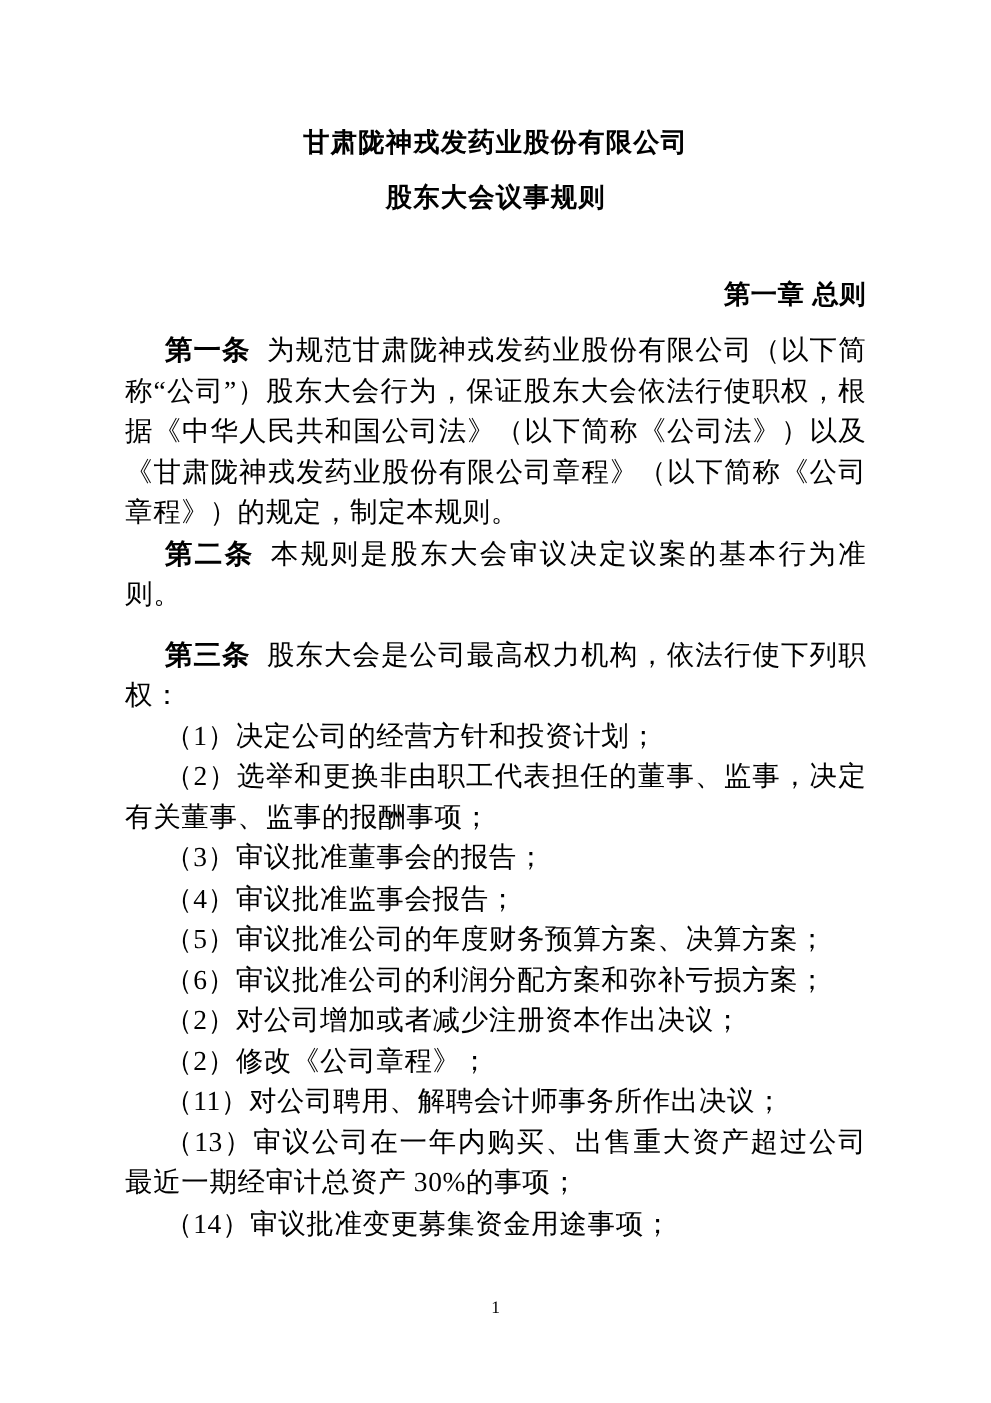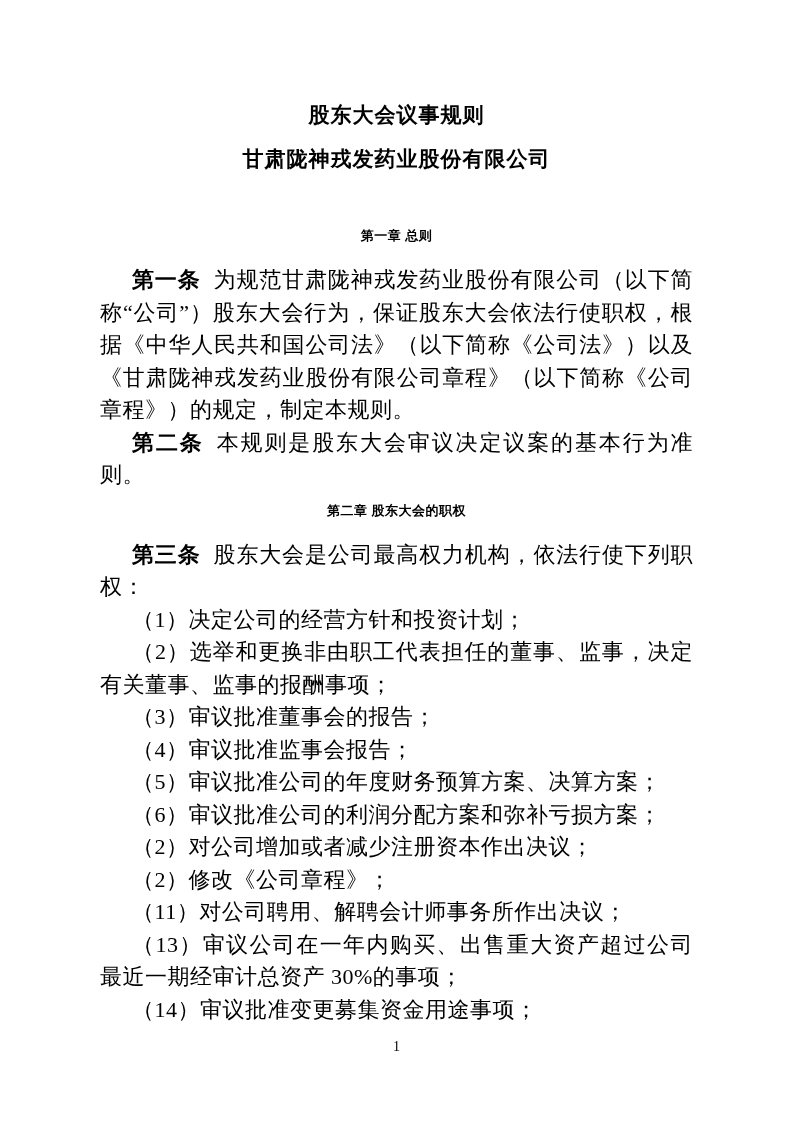--- a/index.html
+++ b/index.html
@@ -21,24 +21,24 @@
   .doc-title {
     text-align: center;
     font-family: "Liberation Sans", "DejaVu Sans", sans-serif;
     font-weight: 700;
     font-size: 21px;
     line-height: 44px;
     letter-spacing: 1px;
   }
   .chapter {
     margin: 0;
-    text-align: center;
+    text-align: right;
     font-family: "Liberation Sans", "DejaVu Sans", sans-serif;
     font-weight: 700;
-    font-size: 13px;
+    font-size: 21px;
     line-height: 25px;
     letter-spacing: 0.5px;
   }
   .chapter.first { margin-top: 42px; }
   .chapter.second { margin-top: 6px; }
   .section { margin-top: 16px; }
   .para {
     margin: 0;
     font-size: 22px;
     line-height: 32.5px;
@@ -60,32 +60,31 @@
     font-size: 14px;
     line-height: 18px;
   }
 </style>
 </head>
 <body>
 
 <div class="page">
 
   <div class="doc-title">
+    <div class="title-line">甘肃陇神戎发药业股份有限公司</div>
     <div class="title-line">股东大会议事规则</div>
-    <div class="title-line">甘肃陇神戎发药业股份有限公司</div>
   </div>
 
   <h2 class="chapter first">第一章 总则</h2>
 
   <div class="section">
     <p class="para"><span class="article-label">第一条</span><span>为规范甘肃陇神戎发药业股份有限公司（以下简称“公司”）股东大会行为，保证股东大会依法行使职权，根据《中华人民共和国公司法》（以下简称《公司法》）以及《甘肃陇神戎发药业股份有限公司章程》（以下简称《公司章程》）的规定，制定本规则。</span></p>
     <p class="para"><span class="article-label">第二条</span><span>本规则是股东大会审议决定议案的基本行为准则。</span></p>
   </div>
 
-  <h2 class="chapter second">第二章 股东大会的职权</h2>
 
   <div class="section">
     <p class="para"><span class="article-label">第三条</span><span>股东大会是公司最高权力机构，依法行使下列职权：</span></p>
     <p class="para">（1）决定公司的经营方针和投资计划；</p>
     <p class="para">（2）选举和更换非由职工代表担任的董事、监事，决定有关董事、监事的报酬事项；</p>
     <p class="para">（3）审议批准董事会的报告；</p>
     <p class="para">（4）审议批准监事会报告；</p>
     <p class="para">（5）审议批准公司的年度财务预算方案、决算方案；</p>
     <p class="para">（6）审议批准公司的利润分配方案和弥补亏损方案；</p>
     <p class="para">（2）对公司增加或者减少注册资本作出决议；</p>

